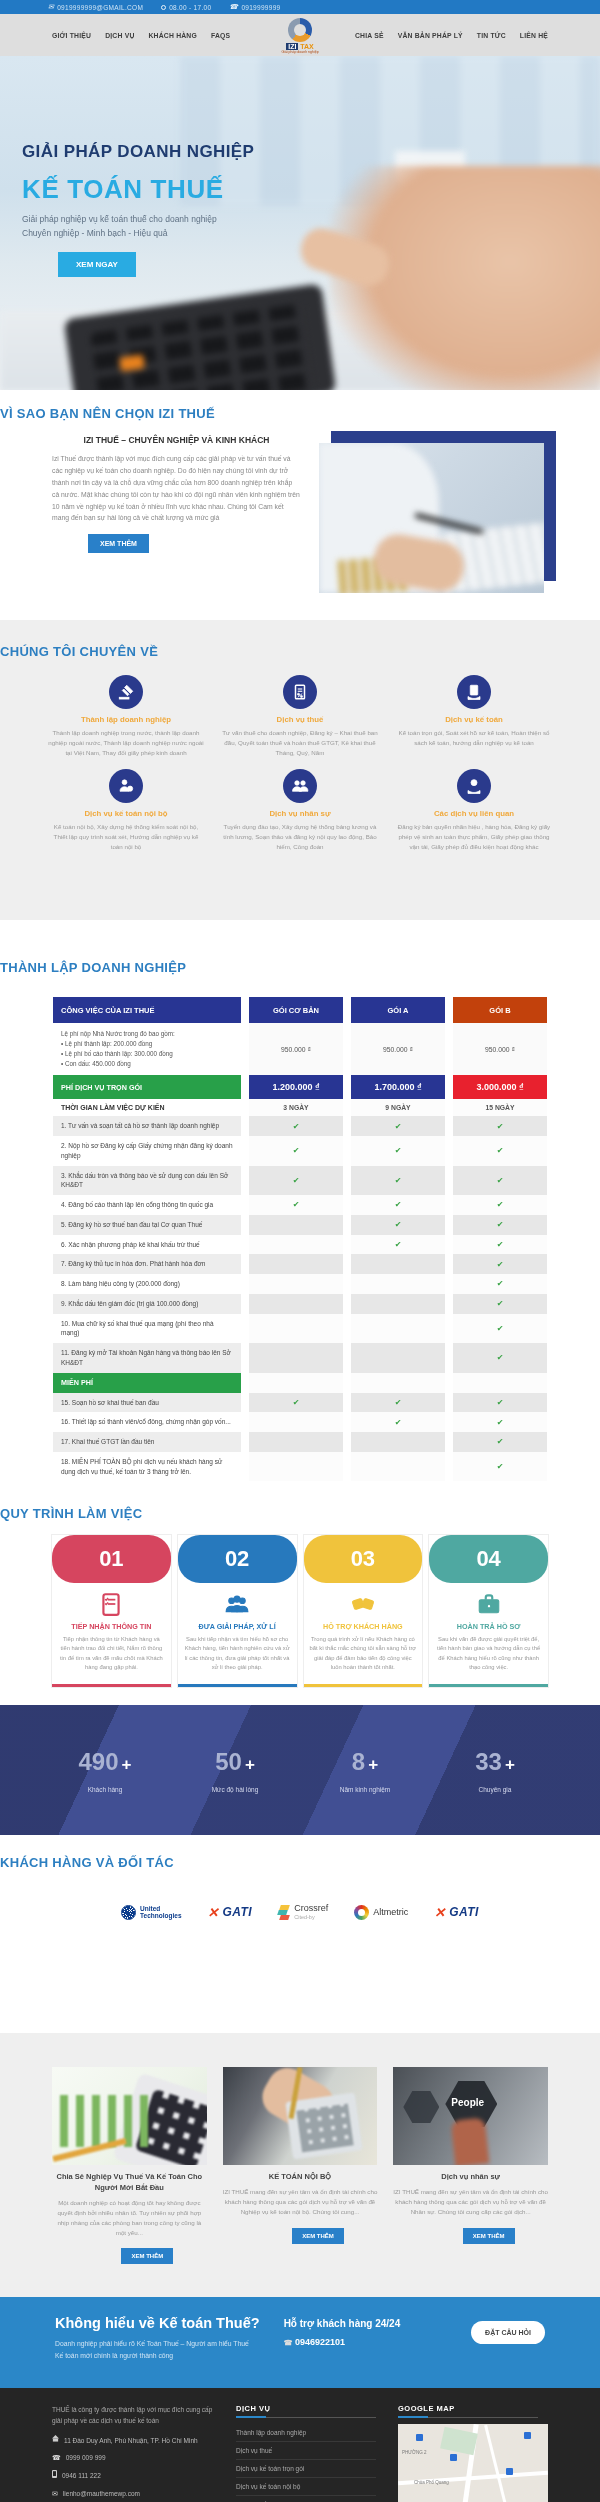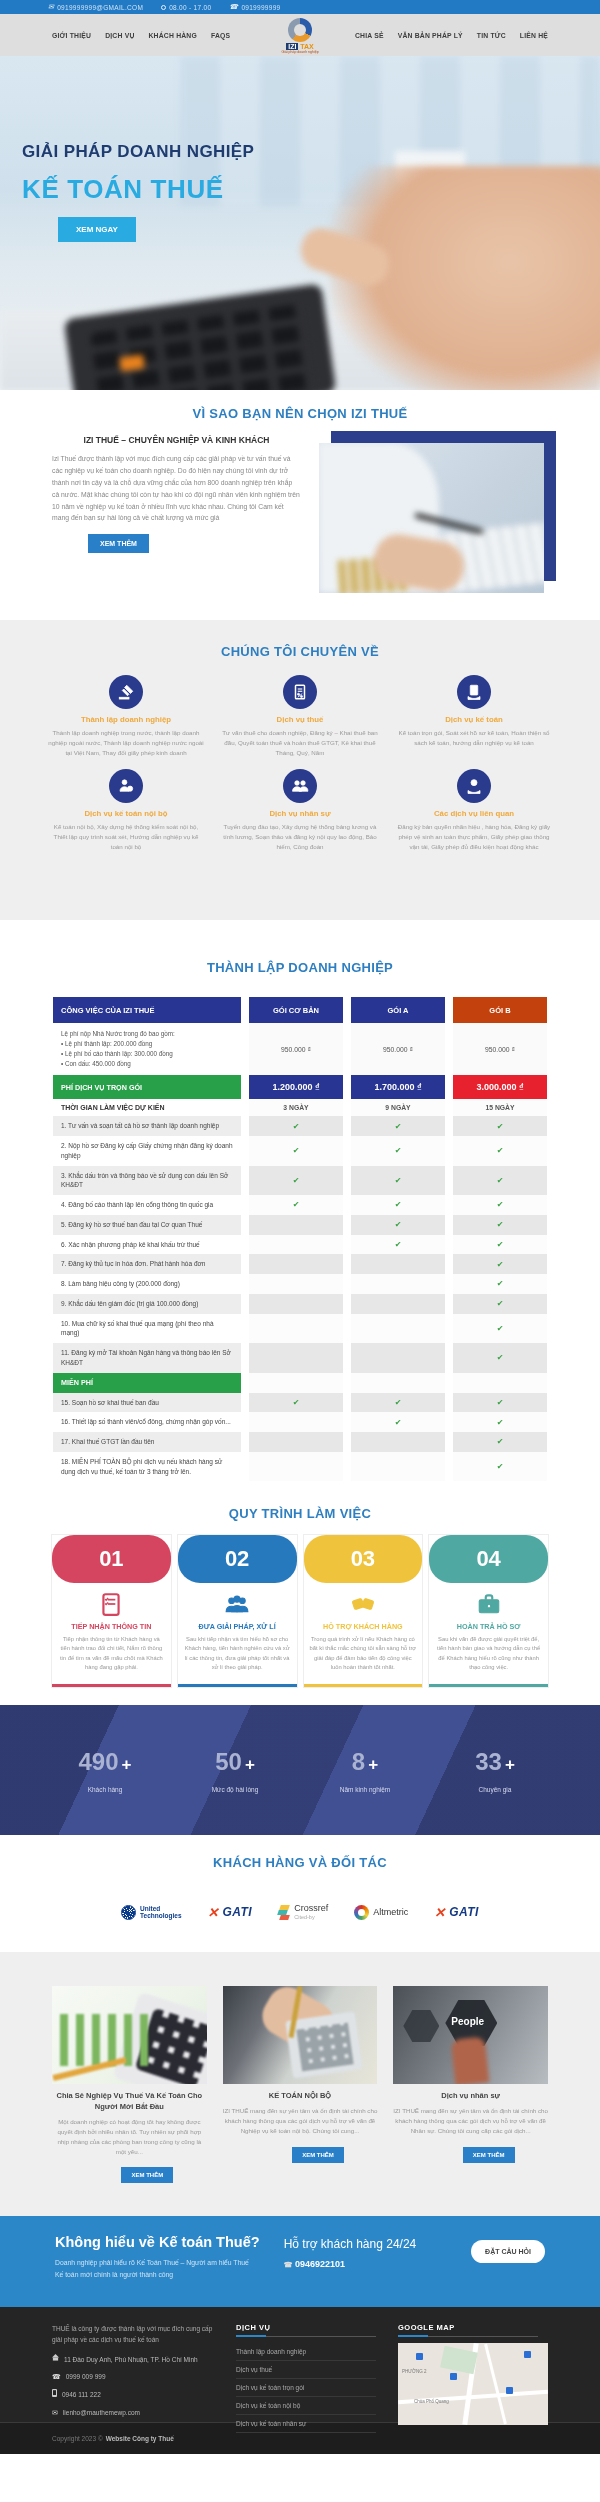--- a/index.html
+++ b/index.html
@@ -38,21 +38,21 @@
   .hs-finger { left:300px; top:180px; width:90px; height:42px; background:#e7c0a2; border-radius:20px; transform:rotate(18deg); filter:blur(3px); }
   .hs-cup { left:395px; top:95px; width:70px; height:45px; background:#f5f7f8; border-radius:0 0 30px 30px; filter:blur(3px); opacity:.9; }
   .hero-copy { position:absolute; left:22px; top:86px; }
   .hero-title1 { font-size:17px; font-weight:bold; color:#1f3c70; letter-spacing:.4px; }
   .hero-title2 { font-size:26px; font-weight:bold; color:#29abe2; letter-spacing:.6px; margin-top:12px; }
   .hero-sub { font-size:8.5px; color:#5f7184; margin-top:8px; line-height:1.6; }
   .btn { display:inline-block; border:none; color:#fff; font-weight:bold; cursor:pointer; font-family:inherit;margin-left:36px; }
   .hero-btn { margin-top:12px; background:#29abe2; font-size:8px; padding:8px 18px; }
 
   
-  .sec-title { text-align:center; font-size:13px; font-weight:bold; color:#2d7fc1; letter-spacing:.3px; }
+  .sec-title { text-align:left; font-size:13px; font-weight:bold; color:#2d7fc1; letter-spacing:.3px; }
 
   
   .why { height:230px; padding-top:16px; background:#fff; }
   .why-row { display:flex; margin:14px 52px 0; gap:18px; }
   .why-left { width:250px; }
   .why-sub { font-size:8.5px; font-weight:bold; color:#333; text-align:center; margin-bottom:8px; }
   .why-text { font-size:6.8px; color:#888; line-height:1.75; }
   .why-btn { margin-top:10px; background:#2980c9; font-size:7px; padding:6px 12px; }
   .why-img { width:230px; height:150px; position:relative; margin-top:4px; }
   .why-img .frame { position:absolute; right:-8px; top:-8px; width:225px; height:150px; background:#2b3f8c; }
@@ -111,21 +111,21 @@
   .stats { height:130px; background:#414f93; position:relative; overflow:hidden; }
   .stats::before { content:""; position:absolute; inset:0;
     background:linear-gradient(115deg, rgba(34,42,84,.55) 0 18%, transparent 18% 38%, rgba(34,42,84,.45) 38% 55%, transparent 55% 72%, rgba(34,42,84,.5) 72% 100%); }
   .st-grid { position:relative; display:grid; grid-template-columns:repeat(4,1fr); height:100%; align-items:center; padding:0 40px; }
   .st-item { text-align:center; }
   .st-num { font-size:24px; font-weight:bold; color:#aab3d2; }
   .st-num b { color:#fff; font-size:17px; margin-left:3px; }
   .st-label { font-size:6.5px; color:#d7dcef; margin-top:10px; }
 
   
-  .partners { height:117px; background:#fff; padding-top:20px; }
+  .partners { height:198px; background:#fff; padding-top:20px; }
   .pt-row { display:flex; justify-content:center; align-items:center; gap:26px; margin-top:34px; }
   .pt-logo { display:flex; align-items:center; gap:4px; }
   .ut-mark { width:15px; height:15px; border-radius:50%; background:repeating-conic-gradient(#0b3c8c 0 18deg, #fff 18deg 24deg); border:1px solid #0b3c8c; }
   .ut-text { font-size:6.5px; font-weight:bold; color:#0b3c8c; line-height:1.1; }
   .gati-x { color:#e8401c; font-size:13px; font-weight:bold; font-style:italic; }
   .gati-t { color:#143a85; font-size:12px; font-weight:bold; font-style:italic; letter-spacing:.5px; }
   .cr-mark { width:12px; height:14px; position:relative; }
   .cr-mark i { position:absolute; width:9px; height:5px; transform:skewX(-18deg); }
   .cr-mark i:nth-child(1){ left:2px; top:0; background:#f5c33b; }
   .cr-mark i:nth-child(2){ left:0; top:5px; background:#3eb6b0; }
@@ -161,21 +161,21 @@
   .ni3-hand { left:60px; top:52px; width:34px; height:46px; background:#b0644a; border-radius:10px 10px 0 0; transform:rotate(-6deg); filter:blur(2px); }
   .nw-title { font-size:7.5px; font-weight:bold; color:#444; line-height:1.45; margin-bottom:4px; }
   .nw-text { font-size:6.2px; color:#999; line-height:1.6; margin-bottom:7px; }
   .nw-btn { background:#2980c9; font-size:6px; padding:5px 10px; }
 
   
   .cta { height:91px; background:#2b87c8; display:flex; align-items:flex-start; padding:18px 55px 0; gap:24px; }
   .cta-h { font-size:14.5px; font-weight:bold; color:#fff; }
   .cta-sub { font-size:6.8px; color:#cfe4f4; line-height:1.7; margin-top:7px; width:200px; }
   .cta-mid { margin-top:3px; }
-  .cta-support { font-size:12px; font-weight:normal; color:#fff; }
+  .cta-support { font-size:10px; font-weight:bold; color:#fff; }
   .cta-phone { font-size:9px; font-weight:bold; color:#fff; margin-top:8px; }
   .cta-btn { margin-left:auto; margin-top:6px; background:#fff; color:#444; font-size:7px; font-weight:bold; border-radius:12px; padding:8px 14px; border:none; cursor:pointer; font-family:inherit; }
 
   
   .footer { height:115px; background:#252525; display:flex; padding:16px 52px 0; gap:22px; }
   .ft-about { width:170px; font-size:6.5px; color:#aaa; line-height:1.7; }
   .ft-contact { margin-top:8px; }
   .ft-contact div { margin-bottom:6px; display:flex; gap:5px; align-items:center; color:#bbb; }
   .ft-ic { color:#ddd; font-size:7px; }
   .ft-col h4 { font-size:7.5px; color:#fff; letter-spacing:.5px; border-bottom:1px solid #555; padding-bottom:4px; width:140px; position:relative; }
@@ -238,20 +238,21 @@
         <div class="hs-cup"></div>
       <div class="hs-hand"></div>
         <div class="hs-finger"></div>
       <div class="hs-calc"></div>
         <div class="hs-keys"></div>
         <div class="hs-orange"></div>
     </div>
     <div class="hero-copy">
       <div class="hero-title1">GIẢI PHÁP DOANH NGHIỆP</div>
       <div class="hero-title2">KẾ TOÁN THUẾ</div>
+      <div class="hero-sub"><span>Giải pháp nghiệp vụ kế toán thuế cho doanh nghiệp</span><br><span>Chuyên nghiệp - Minh bạch - Hiệu quả</span></div>
       <button class="btn hero-btn">XEM NGAY</button>
     </div>
   </div>
 
   <div class="why">
     <div class="sec-title">VÌ SAO BẠN NÊN CHỌN IZI THUẾ</div>
     <div class="why-row">
       <div class="why-left">
         <div class="why-sub">IZI THUẾ – CHUYÊN NGHIỆP VÀ KINH KHÁCH</div>
         <div class="why-text">Izi Thuế được thành lập với mục đích cung cấp các giải pháp về tư vấn thuế và các nghiệp vụ kế toán cho doanh nghiệp. Do đó hiện nay chúng tôi vinh dự trở thành nơi tin cậy và là chỗ dựa vững chắc của hơn 800 doanh nghiệp trên khắp cả nước. Mặt khác chúng tôi còn tự hào khi có đội ngũ nhân viên kinh nghiệm trên 10 năm về nghiệp vụ kế toán ở nhiều lĩnh vực khác nhau. Chúng tôi Cam kết mang đến bạn sự hài lòng cả về chất lượng và mức giá</div>

